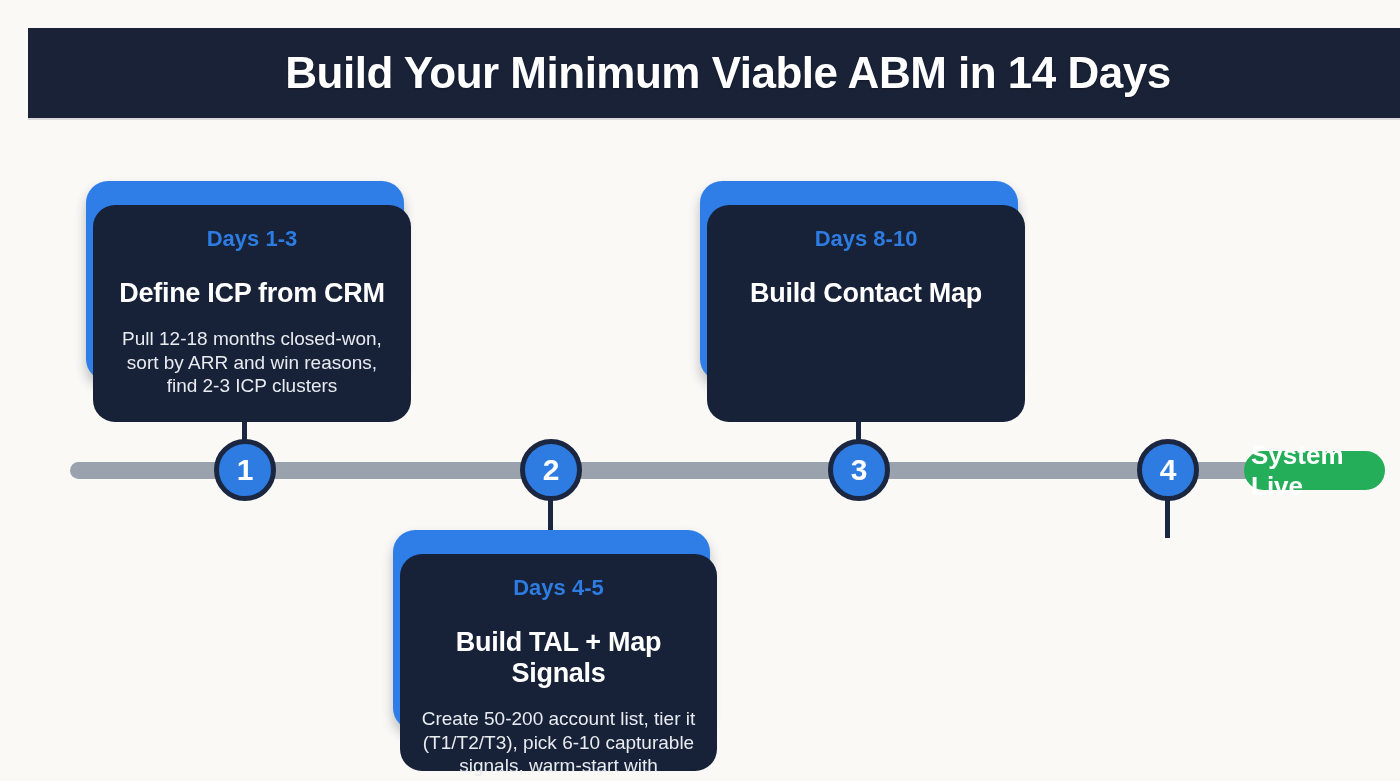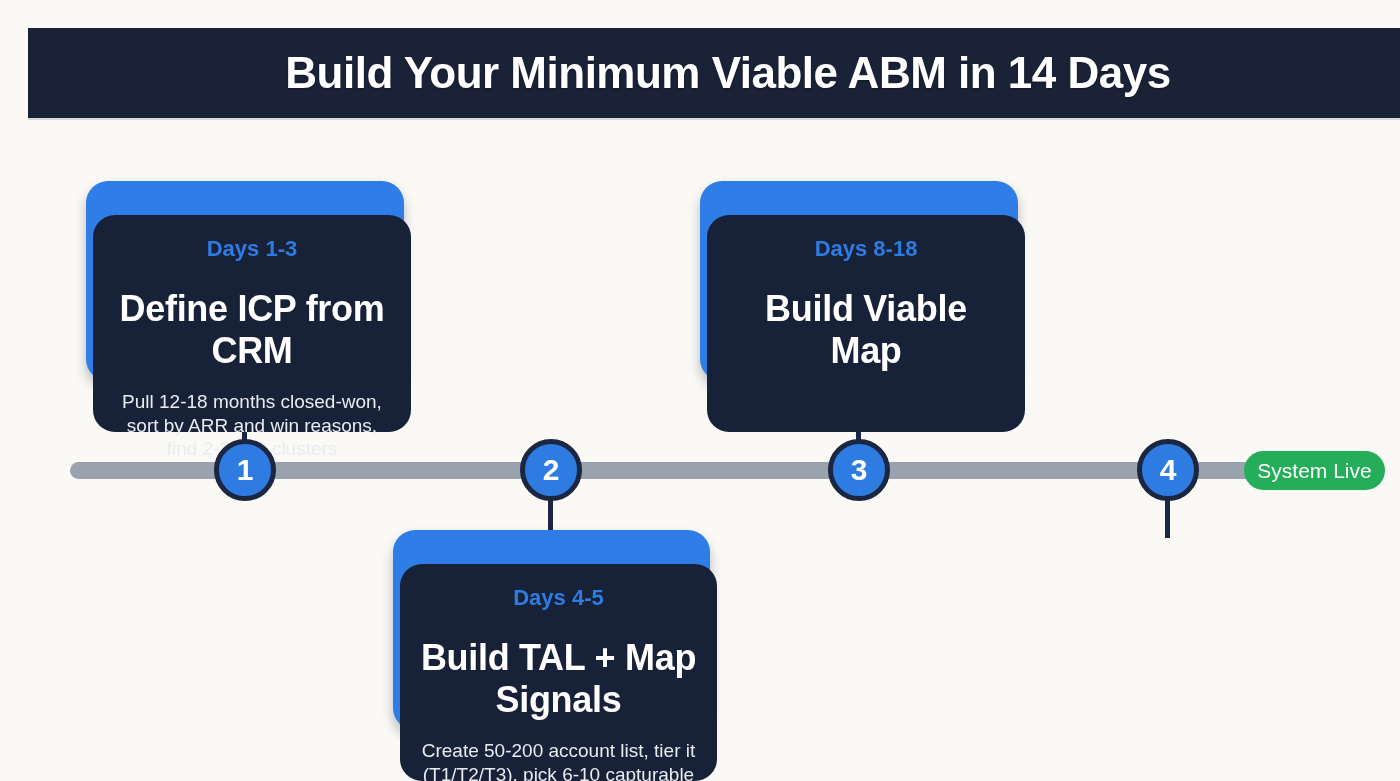--- a/index.html
+++ b/index.html
@@ -45,44 +45,44 @@
   }
   .milestone.m1 { left: 186px; }
   .milestone.m2 { left: 492px; }
   .milestone.m3 { left: 800px; }
   .milestone.m4 { left: 1109px; }
 
   .badge {
     position: absolute; left: 1216px; top: 423px; width: 141px; height: 39px;
     background: #25ae59; border-radius: 20px; z-index: 3;
     display: flex; align-items: center; justify-content: center;
-    color: #ffffff; font-size: 21px; font-weight: 400;
+    color: #ffffff; font-size: 26px; font-weight: 700;
   }
 
   
   .card-wrap {
     position: absolute; width: 318px; height: 200px;
-    background: #2f7ee8; border-radius: 22px; padding-top: 27px;
+    background: #2f7ee8; border-radius: 22px; padding-top: 17px;
     box-shadow: 0 7px 12px rgba(20, 28, 50, 0.28);
     z-index: 2;
   }
   .card-wrap.c1 { left: 58px;  top: 153px; }
   .card-wrap.c2 { left: 365px; top: 502px; width: 317px; }
   .card-wrap.c3 { left: 672px; top: 153px; }
   .card-wrap.c4 { left: 980px; top: 502px; }
   .card {
     width: 100%; height: 217px; background: #172138; border-radius: 22px;
     display: flex; flex-direction: column; align-items: center;
     text-align: center; padding: 17px 12px 0 12px;
   }
   .card .days {
     color: #2d7ce2; font-size: 22px; font-weight: 700; margin-top: 4px;
   }
   .card .title {
-    color: #ffffff; font-size: 36px; font-weight: 700; margin-top: 19px;
+    color: #ffffff; font-size: 27px; font-weight: 700; margin-top: 19px;
     letter-spacing: -0.3px;
   }
   .card .desc {
     color: #e8ebef; font-size: 19px; line-height: 23.5px; margin-top: 11px;
     white-space: pre-line;
   }
 </style>
 </head>
 <body>
 
@@ -132,19 +132,19 @@
       <div class="title">Build TAL + Map Signals</div>
       <div class="desc">Create 50-200 account list, tier it
 (T1/T2/T3), pick 6-10 capturable
 signals, warm-start with
 closed-lost and stalled opps</div>
     </div>
   </div>
 
   <div class="card-wrap c3">
     <div class="card">
-      <div class="days">Days 8-18</div>
-      <div class="title">Build Viable Map</div>
+      <div class="days">Days 8-10</div>
+      <div class="title">Build Contact Map</div>
     </div>
   </div>
 
 
 </div>
 
 </body></html>

